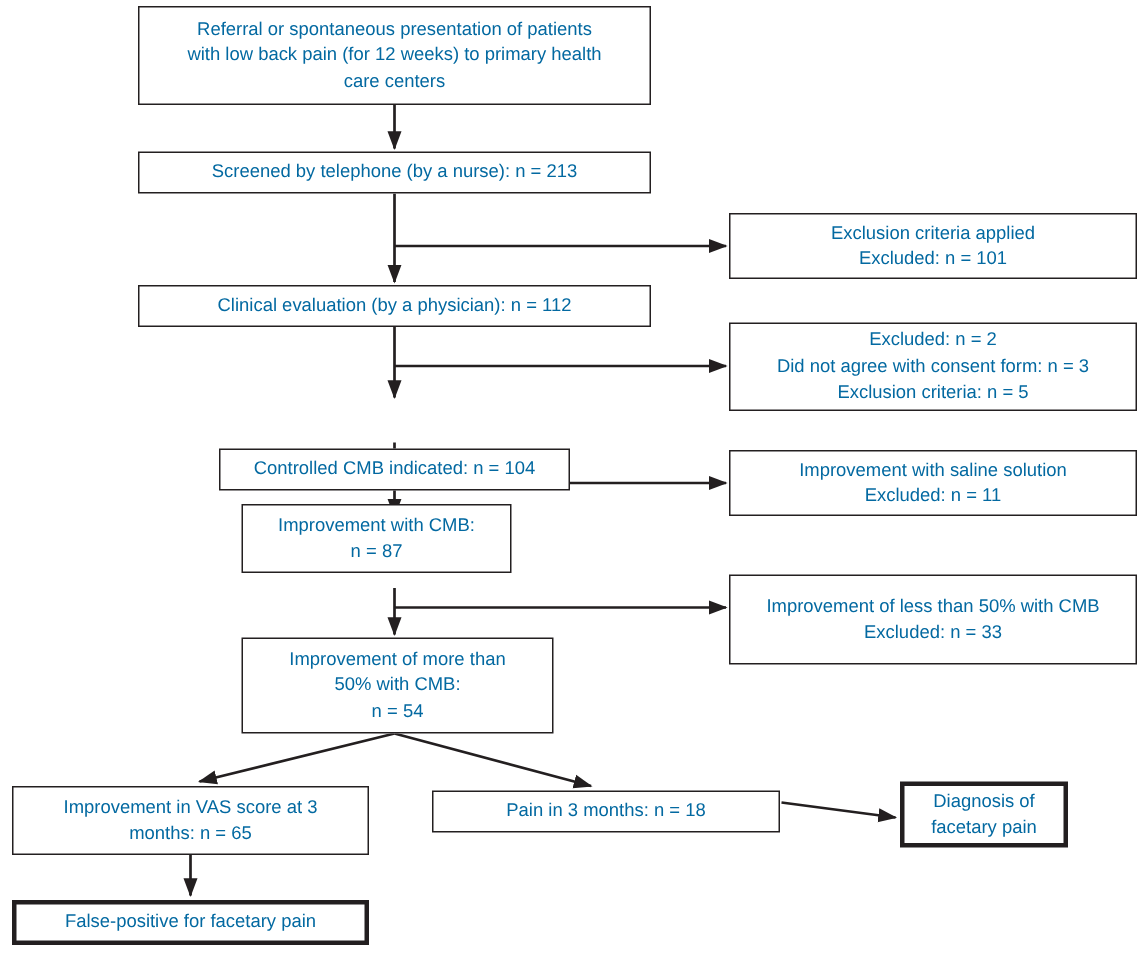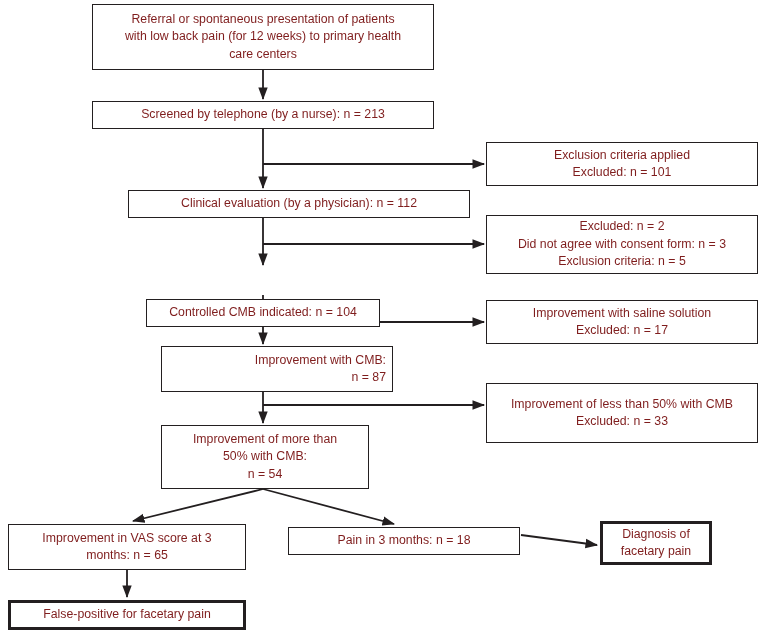--- a/index.html
+++ b/index.html
@@ -26,21 +26,21 @@
   }
   .node {
     position: absolute;
     box-sizing: border-box;
     background: #ffffff;
     border: 1.6px solid #231f20;
     display: flex;
     align-items: center;
     justify-content: center;
     text-align: center;
-    color: #7f1d1d;
+    color: #0369a1;
     font-size: 12.3px;
     line-height: 1.42;
     padding: 3px 6px;
     white-space: pre-line;
     z-index: 2;
   }
   .node.thick {
     border-width: 3.2px;
   }
   .node span {
@@ -91,36 +91,36 @@
 with low back pain (for 12 weeks) to primary health
 care centers</span>
   </div>
   <div class="node" style="left: 92px; top: 101px; width: 342px; height: 28px;">
     <span>Screened by telephone (by a nurse): n = 213</span>
   </div>
   <div class="node" style="left: 486px; top: 142px; width: 272px; height: 44px;">
     <span>Exclusion criteria applied
 Excluded: n = 101</span>
   </div>
-  <div class="node" style="left: 92px; top: 190px; width: 342px; height: 28px; margin-left: 36px;">
+  <div class="node" style="left: 92px; top: 190px; width: 342px; height: 28px;">
     <span>Clinical evaluation (by a physician): n = 112</span>
   </div>
   <div class="node" style="left: 486px; top: 215px; width: 272px; height: 59px;">
     <span>Excluded: n = 2
 Did not agree with consent form: n = 3
 Exclusion criteria: n = 5</span>
   </div>
   <div class="node" style="left: 146px; top: 267px; width: 234px; height: 28px; margin-top: 32px;">
     <span>Controlled CMB indicated: n = 104</span>
   </div>
   <div class="node" style="left: 486px; top: 300px; width: 272px; height: 44px;">
     <span>Improvement with saline solution
-Excluded: n = 17</span>
+Excluded: n = 11</span>
   </div>
-  <div class="node" style="left: 161px; top: 346px; width: 232px; height: 46px; text-align: right;">
+  <div class="node" style="left: 161px; top: 336px; width: 180px; height: 46px;">
     <span>Improvement with CMB:
 n = 87</span>
   </div>
   <div class="node" style="left: 486px; top: 383px; width: 272px; height: 60px;">
     <span>Improvement of less than 50% with CMB
 Excluded: n = 33</span>
   </div>
   <div class="node" style="left: 161px; top: 425px; width: 208px; height: 64px;">
     <span>Improvement of more than
 50% with CMB:

